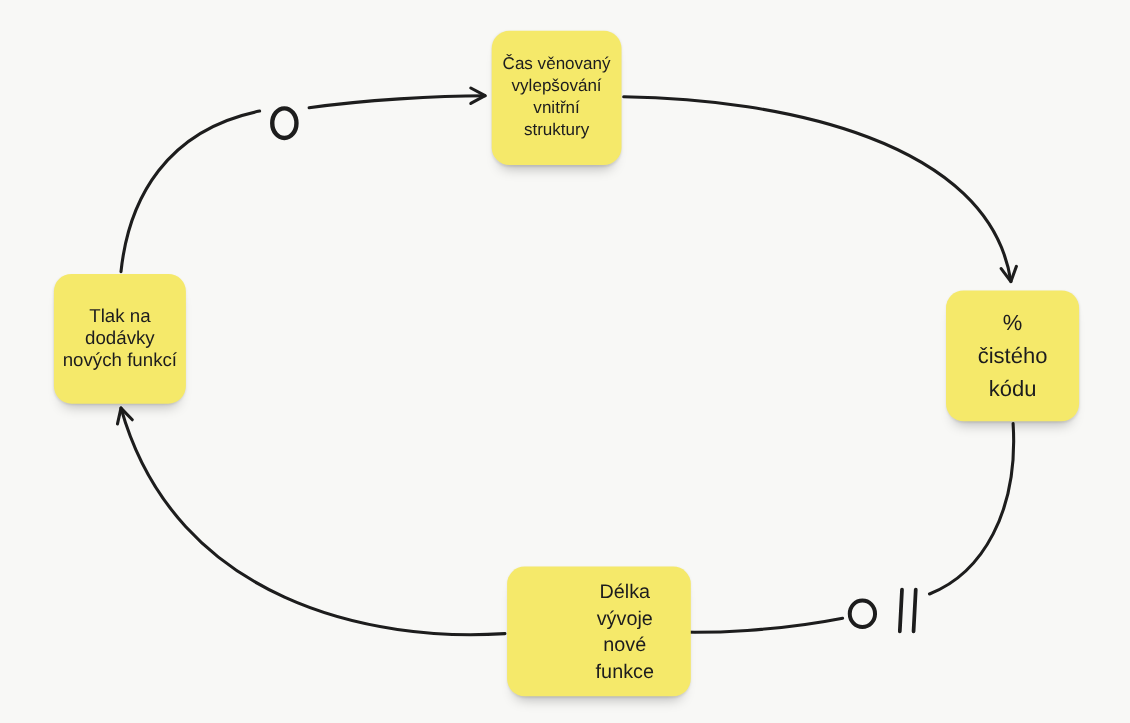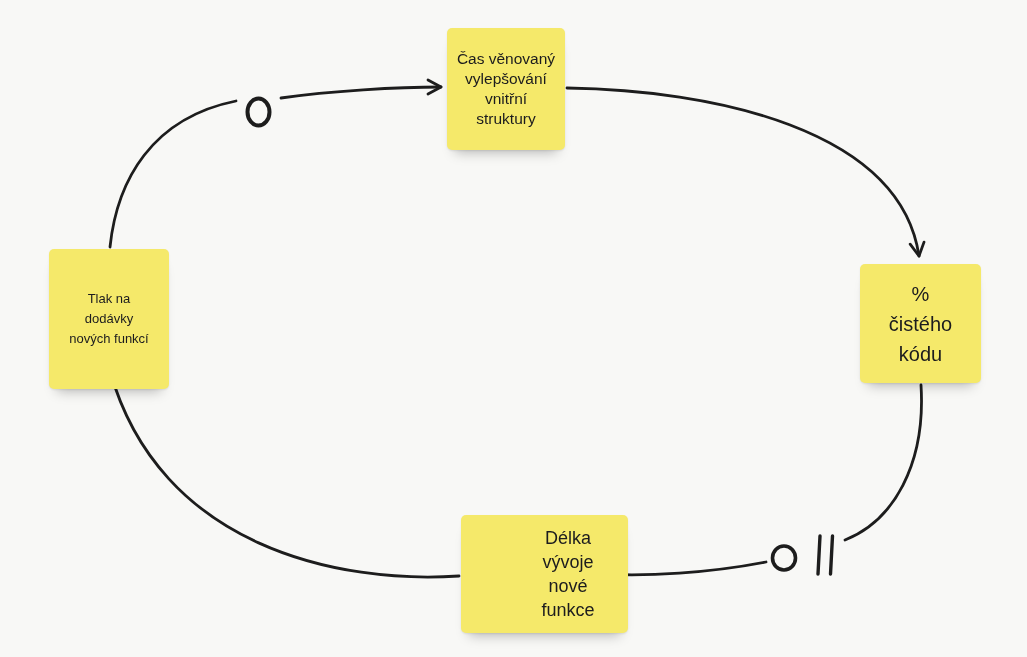--- a/index.html
+++ b/index.html
@@ -18,21 +18,21 @@
   .connectors {
     position: absolute;
     left: 0;
     top: 0;
     width: 1027px;
     height: 657px;
   }
   .sticky-note {
     position: absolute;
     background: #f5e96a;
-    border-radius: 5px;
+    border-radius: 16px;
     display: flex;
     align-items: center;
     justify-content: center;
     text-align: center;
     white-space: pre-line;
     color: #1c1c1e;
     font-weight: 500;
     box-shadow: 0 10px 12px -8px rgba(0,0,0,0.28), 0 1px 2px rgba(0,0,0,0.08);
   }
   .note-top {
@@ -45,22 +45,22 @@
     width: 121px; height: 119px;
     font-size: 20px; line-height: 30px;
   }
   .note-bottom {
     left: 461px; top: 515px;
     width: 120px; height: 118px;
     font-size: 18px; line-height: 24px; padding-left: 47px;
   }
   .note-left {
     left: 49px; top: 249px;
-    width: 120px; height: 140px;
-    font-size: 13px; line-height: 20px;
+    width: 120px; height: 118px;
+    font-size: 17px; line-height: 20px;
   }
 </style>
 </head>
 <body>
 
 <div class="board">
 
   <svg class="connectors" viewBox="0 0 1027 657" xmlns="http://www.w3.org/2000/svg">
     <defs>
       <marker id="arrow" viewBox="0 0 20 20" refX="17" refY="10" markerWidth="20" markerHeight="20" orient="auto" markerUnits="userSpaceOnUse">

